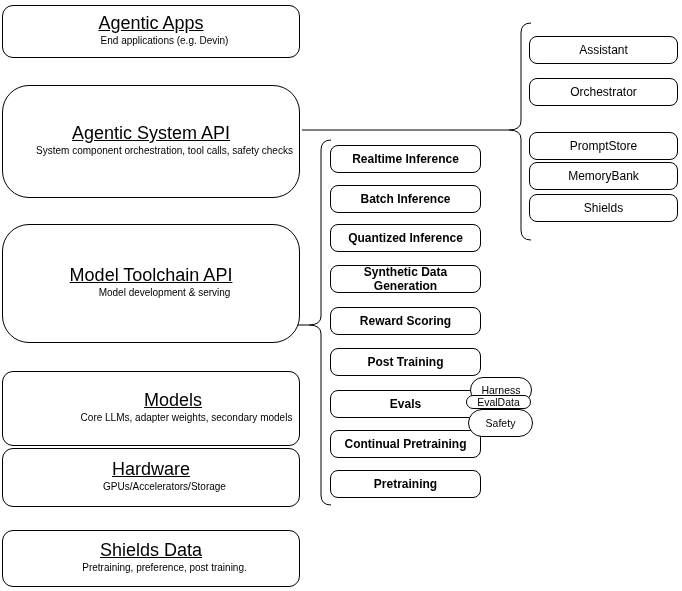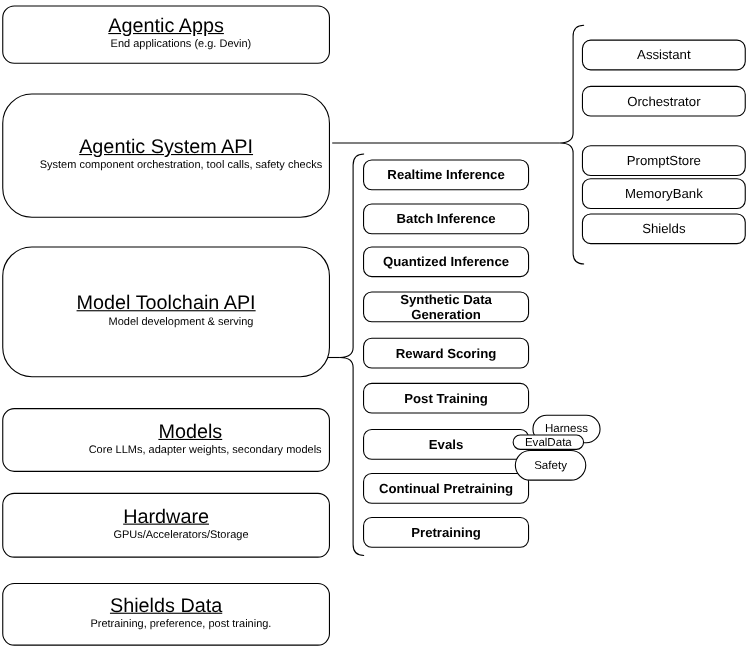--- a/index.html
+++ b/index.html
@@ -35,21 +35,21 @@
     align-items: center;
     justify-content: center;
     gap: 4px;
     text-align: center;
   }
   .layer .title { font-size: 18px; line-height: 15px; text-decoration: underline; }
   .layer .subtitle { font-size: 10px; line-height: 12px; margin-left: 27px; }
   #layer-agentic-apps      { top: 5px;   height: 53px;  border-radius: 11px; }
   #layer-agentic-system    { top: 85px;  height: 113px; border-radius: 27px; }
   #layer-model-toolchain   { top: 224px; height: 119px; border-radius: 27px; }
-  #layer-models            { top: 371px; height: 58px;  border-radius: 11px; padding-left: 44px; }
+  #layer-models            { top: 371px; height: 75px;  border-radius: 11px; padding-left: 44px; }
   #layer-hardware          { top: 448px; height: 59px;  border-radius: 11px; }
   #layer-curated-data      { top: 530px; height: 57px;  border-radius: 11px; }
   
   .node {
     position: absolute;
     box-sizing: border-box;
     border: 1px solid #000000;
     border-radius: 8px;
     background: #ffffff;
     display: flex;
@@ -71,21 +71,21 @@
     box-sizing: border-box;
     border: 1px solid #000000;
     border-radius: 999px;
     background: #ffffff;
     display: flex;
     align-items: center;
     justify-content: center;
     font-size: 10.5px;
     z-index: 3;
   }
-  #tag-harness  { left: 484px; top: 377px; width: 62px; height: 26px; }
+  #tag-harness  { left: 470px; top: 377px; width: 62px; height: 26px; }
   #tag-evaldata { left: 466px; top: 395px; width: 65px; height: 14px; }
   #tag-safety   { left: 468px; top: 409px; width: 65px; height: 28px; }
 </style>
 </head>
 <body>
 
 <div class="canvas">
 
   <svg class="overlay" width="682" height="591" viewBox="0 0 682 591">
     <path d="M302 130 L509 130" stroke="#000000" stroke-width="1" fill="none"></path>

